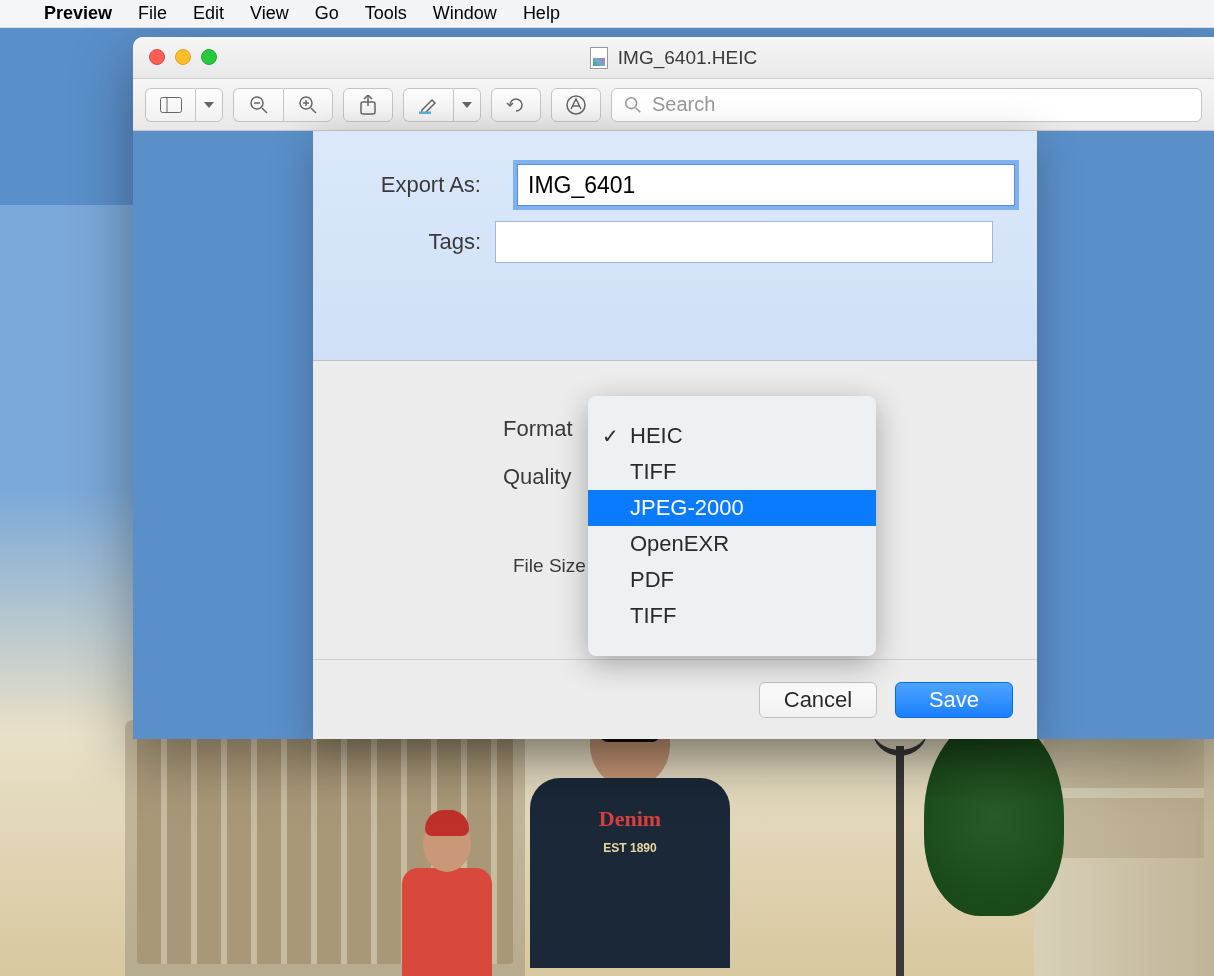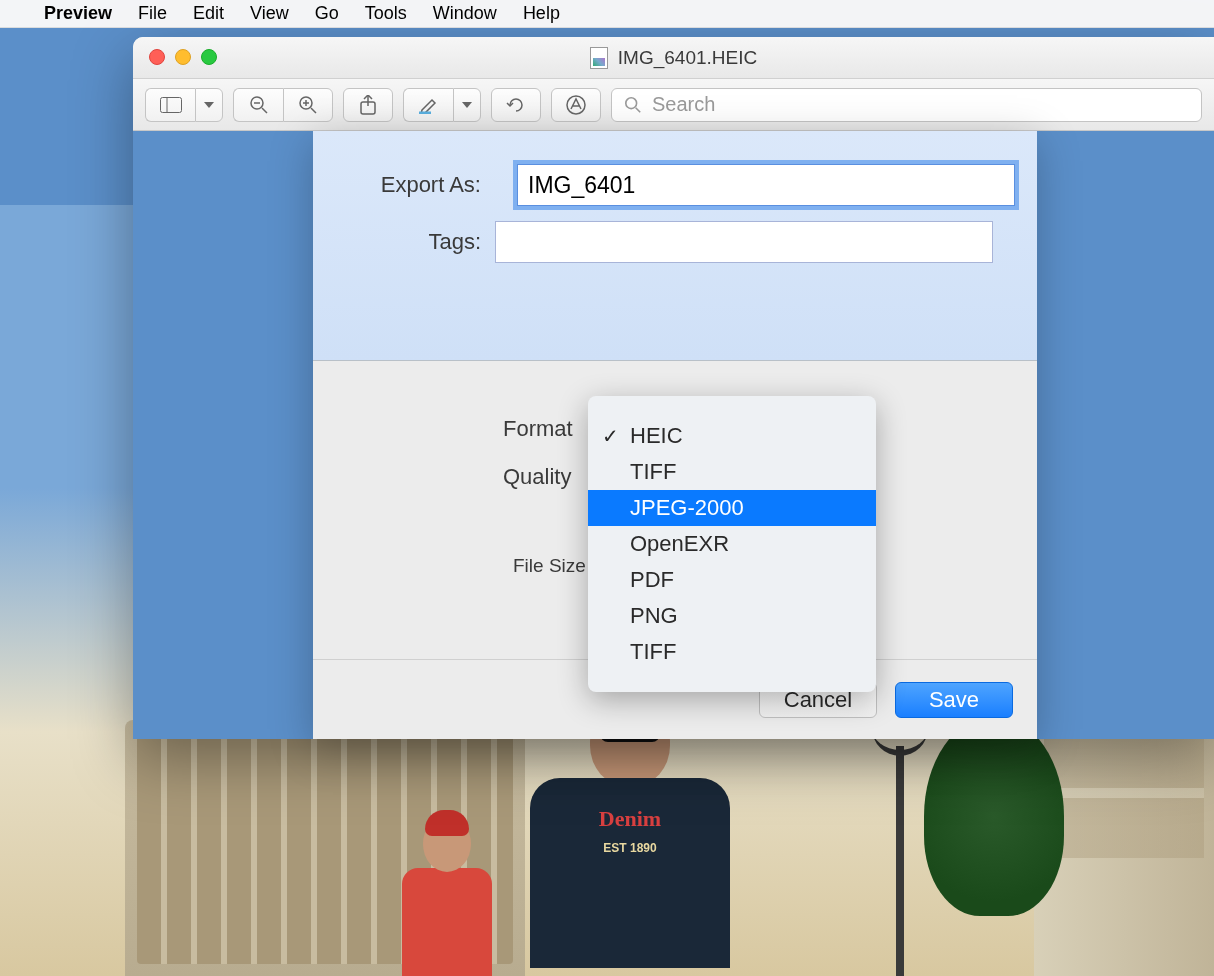--- a/index.html
+++ b/index.html
@@ -310,15 +310,14 @@
 </div>
 
 <div class="fmt-select-cap">▲<br>▼</div>
 
 <div class="dropdown">
   <div class="dd-item checked">HEIC</div>
   <div class="dd-item">TIFF</div>
   <div class="dd-item highlighted">JPEG-2000</div>
   <div class="dd-item">OpenEXR</div>
   <div class="dd-item">PDF</div>
-  <div class="dd-item">PNG</div>
   <div class="dd-item">TIFF</div>
 </div>
 
 </body></html>

